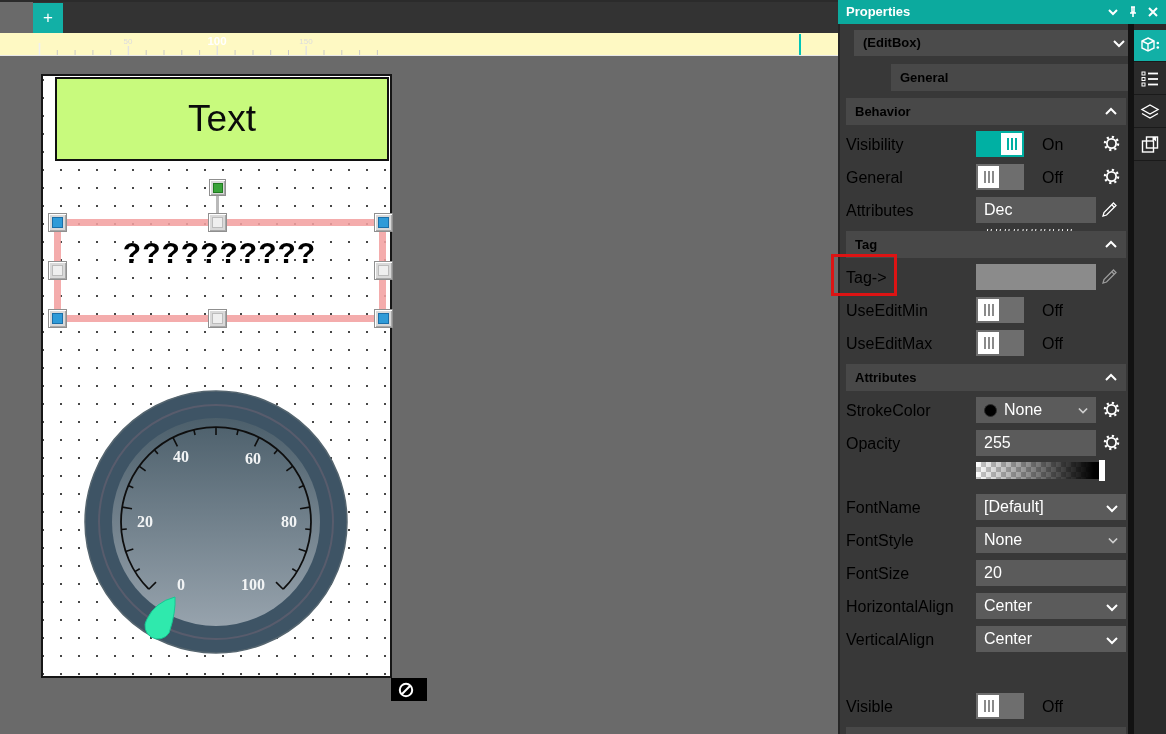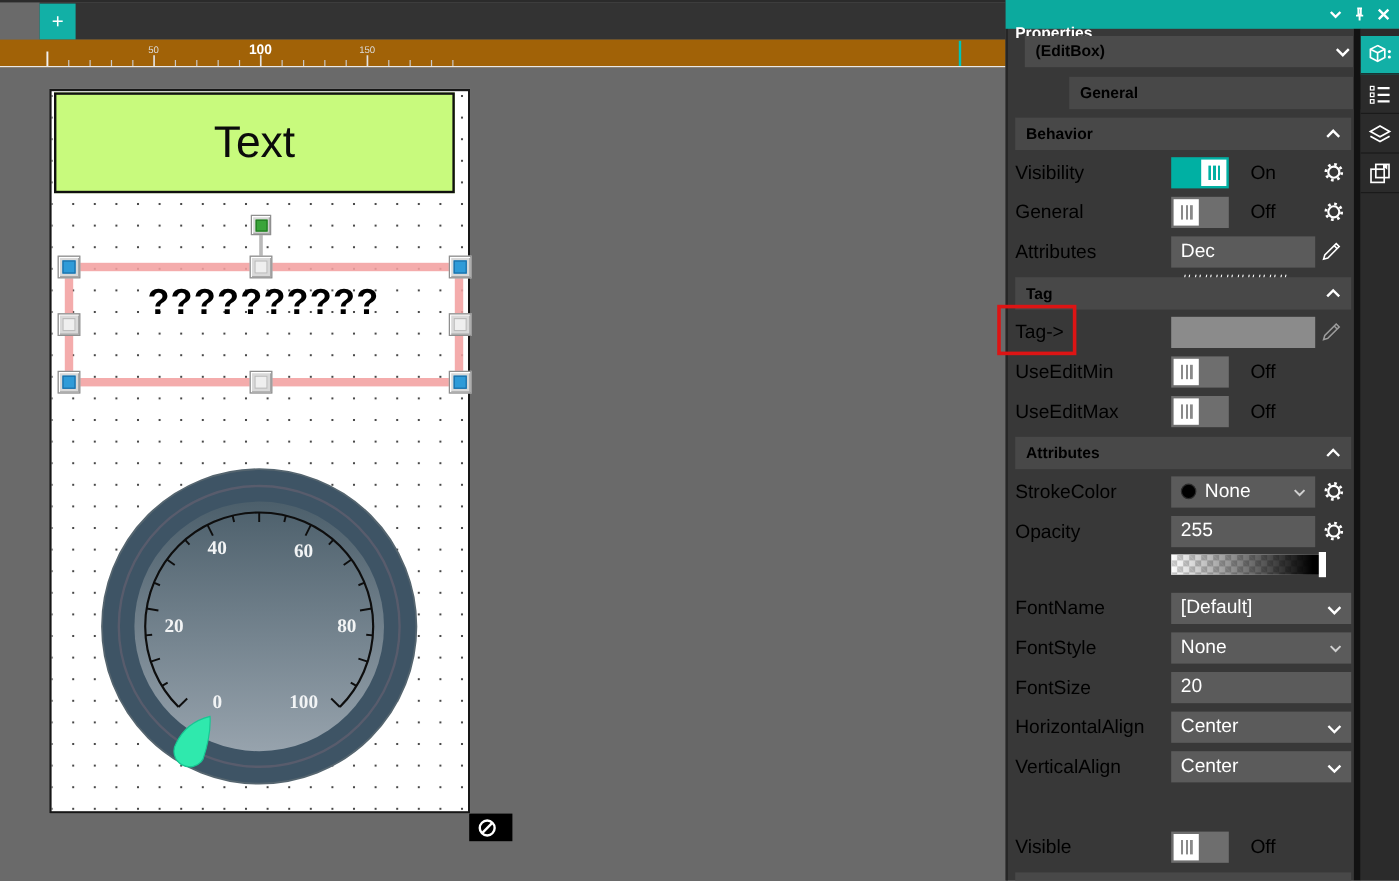--- a/index.html
+++ b/index.html
@@ -5,31 +5,31 @@
   html,body{margin:0;padding:0;background:#6a6a6a;}
   *{box-sizing:border-box;}
   #stage{position:relative;width:1166px;height:734px;overflow:hidden;
          font-family:"Liberation Sans",sans-serif;background:#6a6a6a;}
 
   
   .topline{position:absolute;left:0;top:0;width:838px;height:2px;background:#2b2b2b;}
   .tabstrip{position:absolute;left:33px;top:2px;width:805px;height:31px;background:#333333;}
   .plustab{position:absolute;left:0;top:1px;width:30px;height:30px;background:#12b0a6;
            color:#fff;font-size:17px;text-align:center;line-height:30px;cursor:pointer;}
-  .ruler{position:absolute;left:0;top:33px;width:838px;height:23px;background:#a16207;
+  .ruler{position:absolute;left:0;top:33px;width:838px;height:23px;background:#fef9c3;
          border-bottom:1px solid #e8e8e8;}
   .ruler svg{position:absolute;left:0;top:0;}
   .ruler-cursor{position:absolute;left:799px;top:1px;width:2px;height:21px;background:#00c4b8;}
 
   
   .page{position:absolute;left:41px;top:74px;width:351px;height:604px;background:#ffffff;
         border:2px solid #161616;
         background-image:radial-gradient(#474747 1px, transparent 1.3px);
         background-size:18px 18px;background-position:9px 13px;}
-  .text-widget{position:absolute;left:2px;top:1px;width:334px;height:84px;background:#c8fa7d;
+  .text-widget{position:absolute;left:12px;top:1px;width:334px;height:84px;background:#c8fa7d;
         border:2px solid #101010;color:#0b0b0b;font-size:37px;
         display:flex;align-items:center;justify-content:center;}
   .gauge{position:absolute;left:38px;top:310px;width:272px;height:272px;}
   .qtext{position:absolute;left:13px;top:160px;width:327px;text-align:center;color:#000;
         font-size:30px;font-weight:bold;letter-spacing:1px;}
 
   
   .sel-line{position:absolute;background:rgba(243,160,160,0.88);}
   .handle{position:absolute;width:19px;height:19px;background:#d9d9d9;border:1px solid #8f8f8f;
           box-shadow:inset 1px 1px 0 #ffffff, inset -1px -1px 0 #a8a8a8;
@@ -42,21 +42,21 @@
   .rot-line{position:absolute;width:3px;background:#b9b9b9;}
 
   .nodrop{position:absolute;left:391px;top:678px;width:36px;height:23px;background:#000;
           display:flex;align-items:center;padding-left:5px;}
 
   
   .panel{position:absolute;left:838px;top:0;width:290px;height:734px;background:#383838;
          border-left:2px solid #262626;color:#f2f2f2;font-size:12.5px;}
   .panel-header{position:absolute;left:838px;top:0;width:328px;height:24px;background:#0caa9e;
          color:#fff;font-weight:bold;font-size:13px;line-height:24px;}
-  .panel-header .title{position:absolute;left:8px;top:16px;}
+  .panel-header .title{position:absolute;left:8px;top:0;}
   .ph-ico{position:absolute;top:5px;cursor:pointer;}
 
   .phead{position:absolute;width:280px;height:27px;background:#484848;font-weight:bold;
          font-size:13px;line-height:27px;cursor:pointer;}
   .phead .lbl{position:absolute;left:9px;}
   .phead .chev{position:absolute;right:8px;top:8px;}
   .selector{position:absolute;width:280px;height:26px;background:#4b4b4b;font-weight:bold;
          line-height:26px;cursor:pointer;font-size:13px;}
   .selector .lbl{position:absolute;left:9px;}
   .selector .chev{position:absolute;right:8px;top:8px;}

